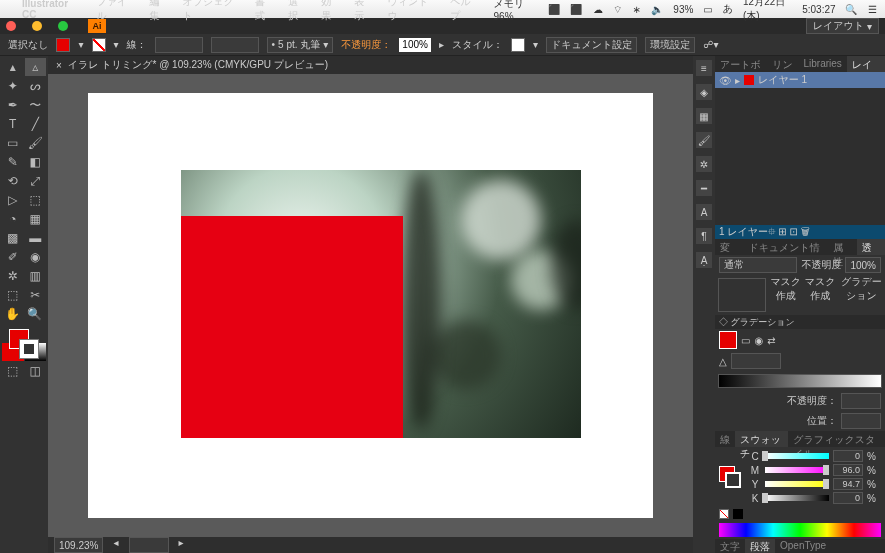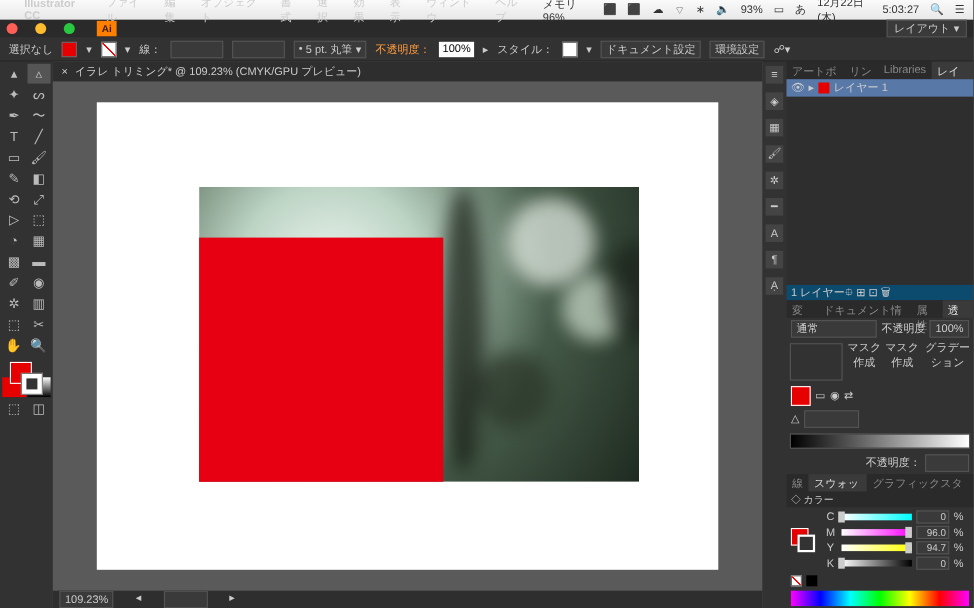--- a/index.html
+++ b/index.html
@@ -37,21 +37,21 @@
 .artboard{width:565px;height:425px;background:#fff;position:relative}
 .photo{position:absolute;top:77px;left:93px;width:400px;height:268px;overflow:hidden}
 .photo .sky{position:absolute;inset:0;background:radial-gradient(circle at 30% 30%,#eef5f0 0%,#bcd4c4 25%,#455a48 60%,#1e2a20 100%)}
 .photo .blob{position:absolute;border-radius:50%;filter:blur(8px);opacity:0.7}
 .b1{width:80px;height:80px;background:#e8f0e8;top:10px;left:280px}
 .b2{width:60px;height:60px;background:#d0e0d0;top:80px;left:330px}
 .b3{width:70px;height:70px;background:#2a3528;top:150px;left:250px}
 .b4{width:50px;height:90px;background:#1a221a;top:50px;left:370px}
 .b5{width:40px;height:260px;background:#151a12;top:0;left:220px}
 .redrect{position:absolute;top:123px;left:93px;width:222px;height:222px;background:#e60012}
-.statusbar{position:absolute;bottom:0;left:0;right:0;height:16px;background:#2e2e2e;display:flex;padding:0 6px;gap:20px;font-size:10px}
+.statusbar{position:absolute;bottom:0;left:0;right:0;height:16px;background:#2e2e2e;display:flex;padding:0 6px;gap:10px;font-size:10px}
 .ctlp{width:22px;background:#323232;display:flex;flex-direction:column;gap:8px;padding:4px 2px;align-items:center}
 .ctlp div{width:16px;height:16px;background:#444;font-size:10px;display:flex;align-items:center;justify-content:center}
 .panels{width:170px;background:#323232;display:flex;flex-direction:column}
 .panel-tabs{height:16px;background:#2a2a2a;display:flex;font-size:9px}
 .panel-tabs span{padding:2px 5px;color:#888;cursor:pointer}
 .panel-tabs span.act{background:#3a3a3a;color:#ddd}
 .layer-row{height:16px;display:flex;align-items:center;gap:4px;padding:0 4px;background:#5878a8;font-size:10px}
 .layer-row .eye{width:12px;text-align:center}
 .layer-row .sq{width:10px;height:10px;background:#e60000}
 .layer-empty{flex:1;background:#2e2e2e;min-height:70px}
@@ -259,42 +259,46 @@
     </div>
     <div class="mask-area">
       <div class="prev"></div>
       <div class="btns">
         <span>マスク作成</span>
         <span>マスク作成</span>
         <span>グラデーション</span>
       </div>
     </div>
 
+    <div class="section-title">◇ グラデーション</div>
     <div class="row">
       <div style="width:18px;height:18px;background:#e60000;border:1px solid #fff"></div>
       <span>▭</span>
       <span>◉</span>
       <span>⇄</span>
     </div>
     <div class="row">
         <span>△</span>
         <div class="dd" style="width:50px"></div>
       </div>
     <div class="grad-bar"></div>
     <div class="row">
         <span style="flex:1;text-align:right">不透明度：</span>
         <div class="dd" style="width:40px"></div>
       </div>
+    <div class="row">
+        <span style="flex:1;text-align:right">位置：</span>
+        <div class="dd" style="width:40px"></div>
+      </div>
 
     <div class="panel-tabs">
       <span>線</span>
       <span class="act">スウォッチ</span>
       <span>グラフィックスタイル</span>
     </div>
-    <div class="section-title">◇ カラー</div>
     <div class="row">
       <div style="position:relative;width:22px;height:22px">
         <div style="position:absolute;width:16px;height:16px;background:#e60000;border:1px solid #fff"></div>
         <div style="position:absolute;width:16px;height:16px;top:6px;left:6px;border:2px solid #fff;background:#333"></div>
       </div>
       <div style="flex:1">
         <div class="slider-row">
             <span class="lab">C</span>
             <div class="track c">
               <div class="thumb" style="left:0%"></div>
@@ -326,14 +330,19 @@
             <div class="val">0</div>
             <span class="pct">%</span>
           </div>
       </div>
     </div>
     <div class="row">
         <div class="swatch none" style="width:10px;height:10px"></div>
         <div style="width:10px;height:10px;background:#000"></div>
       </div>
     <div class="spectrum"></div>
+    <div class="bot-tabs">
+      <span>文字</span>
+      <span class="act">段落</span>
+      <span>OpenType</span>
+    </div>
   </div>
 </div>
 
 </body></html>

